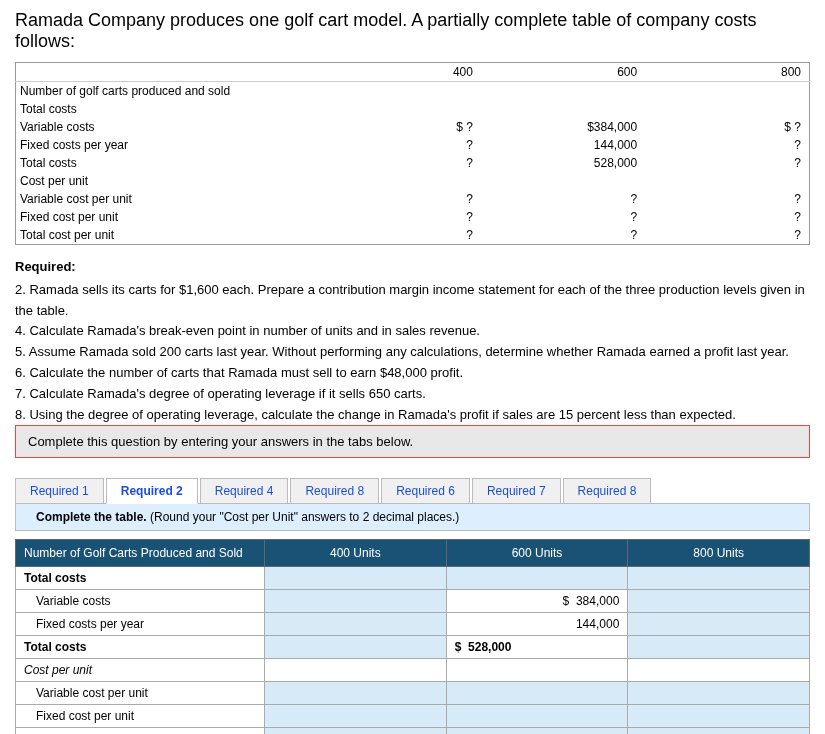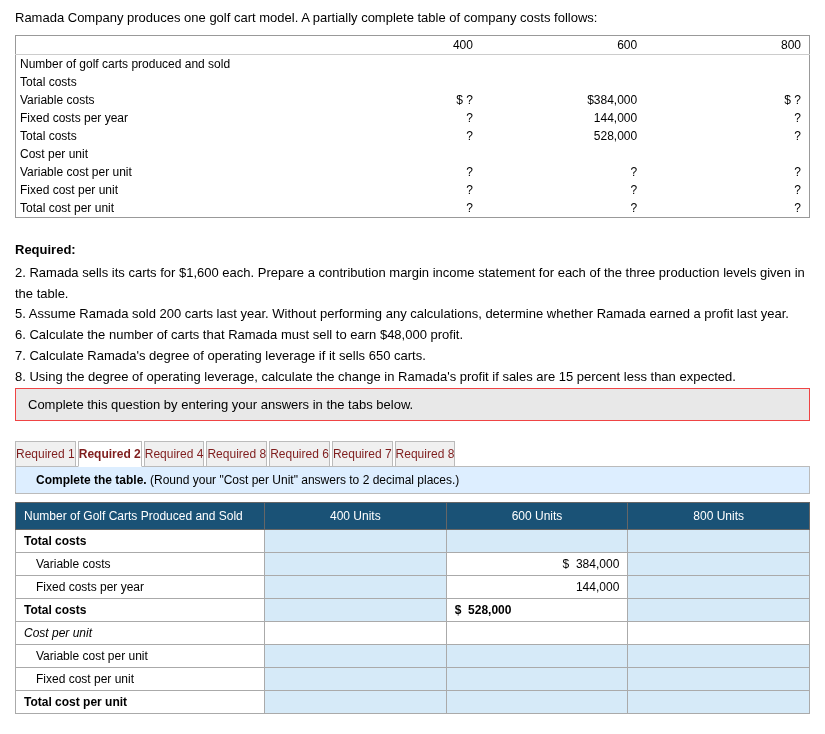--- a/index.html
+++ b/index.html
@@ -7,29 +7,29 @@
       font-family: Arial, sans-serif;
       font-size: 13px;
       background: #fff;
       color: #000;
       width: 825px;
       min-height: 734px;
       padding: 10px 15px;
     }
 
     .intro-text {
-      font-size: 13px;
+      font-size: 18px;
       margin-bottom: 10px;
       color: #000;
     }
 
     .source-table {
       width: 100%;
       border-collapse: collapse;
-      margin-bottom: 22px;
+      margin-bottom: 12px;
       font-size: 12px;
       border: 1px solid #999;
     }
     .source-table td {
       padding: 2px 8px;
       border: none;
     }
     .source-table .col-label { width: 220px; }
     .source-table .col-num { width: 120px; text-align: right; }
     .source-table tr.header-row td {
@@ -56,28 +56,28 @@
       margin-bottom: 20px;
       font-size: 13px;
     }
 
     .tabs-container {
       display: flex;
       border-bottom: 1px solid #bbb;
       margin-bottom: 0;
     }
     .tab {
-      padding: 5px 0;
+      padding: 5px 14px;
       border: 1px solid #bbb;
       border-bottom: none;
       background: #f0f0f0;
       cursor: pointer;
       font-size: 12px;
       margin-right: 2px;
-      color: #7f1d1d;
+      color: #1d4ed8;
     }
     .tab.active {
       background: #fff;
       font-weight: bold;
       border-bottom: 1px solid #fff;
       margin-bottom: -1px;
       z-index: 1;
     }
 
     .instruction-bar {
@@ -206,20 +206,21 @@
       <td class="col-num">?</td>
       <td class="col-num">?</td>
       <td class="col-num">?</td>
     </tr>
   </tbody>
 </table>
 
 <div class="required-section">
   <div class="req-title">Required:</div>
   <div>2. Ramada sells its carts for $1,600 each. Prepare a contribution margin income statement for each of the three production levels given in the table.</div>
+  <div>4. Calculate Ramada's break-even point in number of units and in sales revenue.</div>
   <div>5. Assume Ramada sold 200 carts last year. Without performing any calculations, determine whether Ramada earned a profit last year.</div>
   <div>6. Calculate the number of carts that Ramada must sell to earn $48,000 profit.</div>
   <div>7. Calculate Ramada's degree of operating leverage if it sells 650 carts.</div>
   <div>8. Using the degree of operating leverage, calculate the change in Ramada's profit if sales are 15 percent less than expected.</div>
 </div>
 
 <div class="complete-box">Complete this question by entering your answers in the tabs below.</div>
 
 <div class="tabs-container">
   <div class="tab">Required 1</div>

